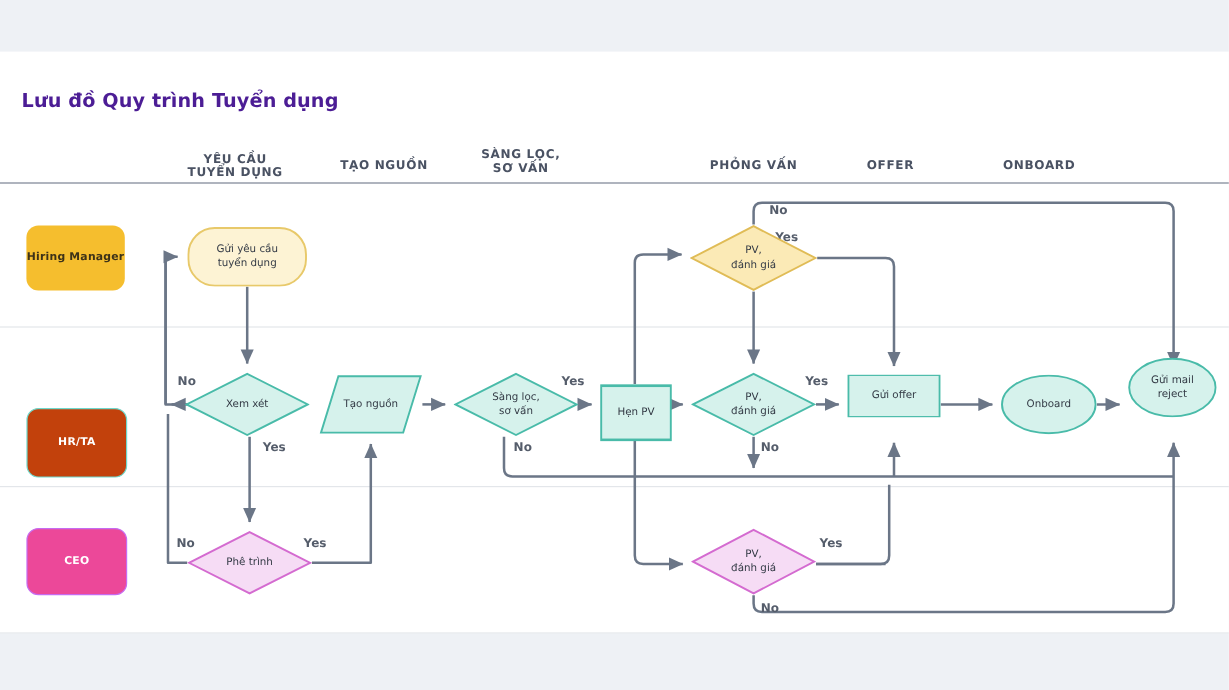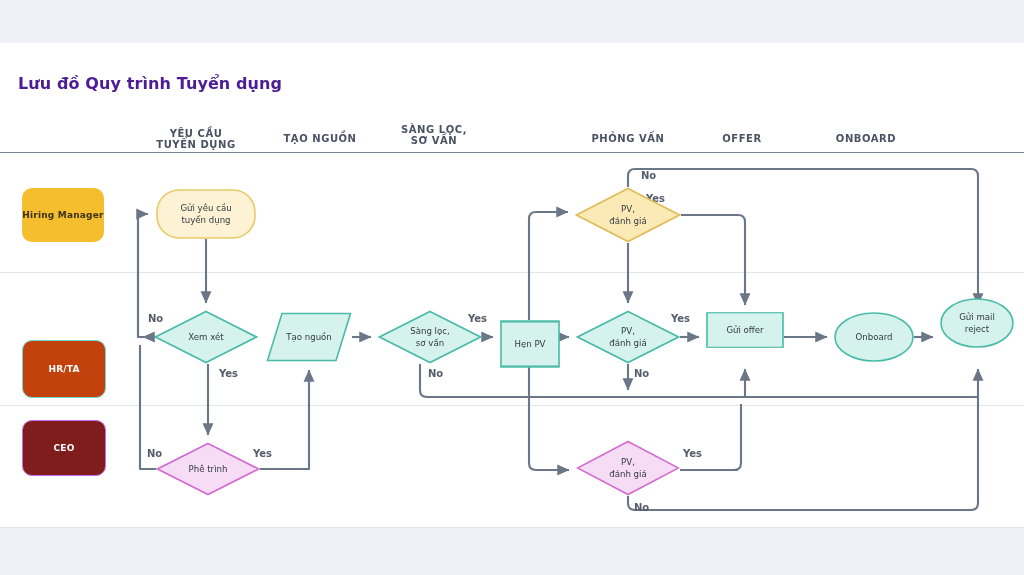--- a/index.html
+++ b/index.html
@@ -58,21 +58,21 @@
 
 <div class="colhead" style="left:146px;top:128px;width:100px;">YÊU CẦU<br>TUYỂN DỤNG</div>
 <div class="colhead" style="left:270px;top:133px;width:100px;">TẠO NGUỒN</div>
 <div class="colhead" style="left:384px;top:124px;width:100px;">SÀNG LỌC,<br>SƠ VẤN</div>
 <div class="colhead" style="left:578px;top:133px;width:100px;">PHỎNG VẤN</div>
 <div class="colhead" style="left:692px;top:133px;width:100px;">OFFER</div>
 <div class="colhead" style="left:816px;top:133px;width:100px;">ONBOARD</div>
 
 <div class="lanebox" style="left:22px;top:188px;width:82px;height:54px;background:#f5be2e;color:#3d3218;">Hiring Manager</div>
 <div class="lanebox" style="left:22px;top:308px;width:82px;height:56px;background:#c2410c;color:#ffffff;border:1.5px solid #6fd8cb;margin-top:32px;">HR/TA</div>
-<div class="lanebox" style="left:22px;top:420px;width:82px;height:54px;background:#7f1d1d;color:#ffffff;border:1.5px solid #c66bf0;">CEO</div>
+<div class="lanebox" style="left:22px;top:440px;width:82px;height:54px;background:#ec4899;color:#ffffff;border:1.5px solid #c66bf0;">CEO</div>
 
 <svg id="wires">
   <defs>
     <marker id="ah" markerWidth="7" markerHeight="7" refX="5.6" refY="3" orient="auto">
       <path d="M0,0.4 L5.8,3 L0,5.6 z" fill="#6b7687"></path>
     </marker>
   </defs>
   <g fill="none" stroke="#6b7687" stroke-width="2.1" stroke-linejoin="round" stroke-linecap="butt">
 
     <path d="M206,239 L206,303" marker-end="url(#ah)"></path>

